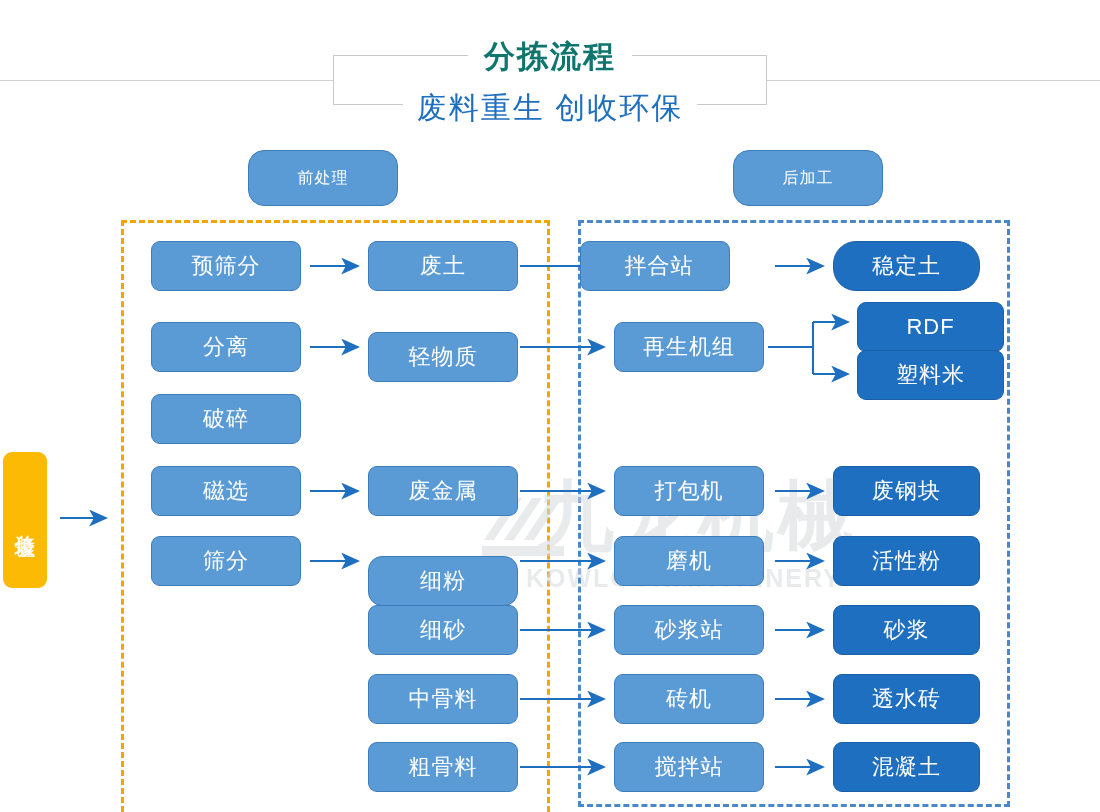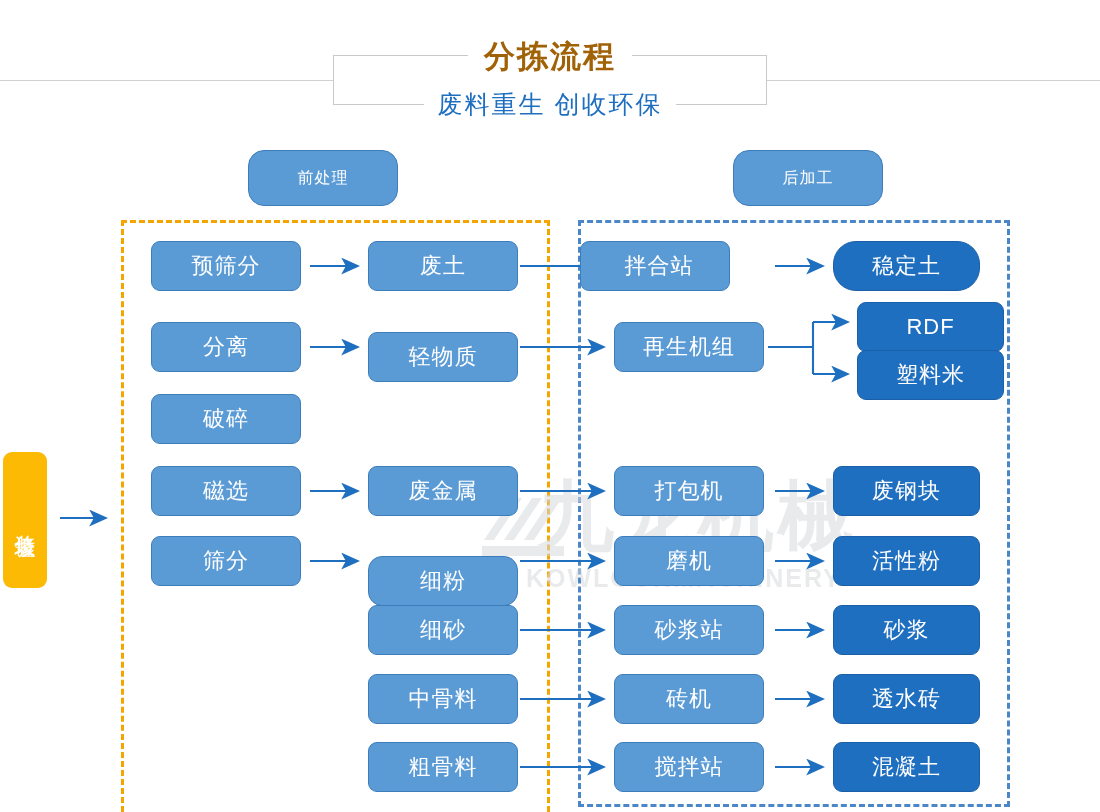--- a/index.html
+++ b/index.html
@@ -38,35 +38,35 @@
     box-sizing: border-box;
   }
   .title-main {
     position: absolute;
     left: 0;
     top: 36px;
     width: 1100px;
     text-align: center;
     font-size: 31px;
     font-weight: bold;
-    color: #a16207;
+    color: #0f766e;
     letter-spacing: 2px;
     background: transparent;
   }
   .title-main span {
     background: #ffffff;
     padding: 0 16px;
   }
   .title-sub {
     position: absolute;
     left: 0;
     top: 88px;
     width: 1100px;
     text-align: center;
-    font-size: 25px;
+    font-size: 30px;
     color: #1F6FC0;
     letter-spacing: 2px;
   }
   .title-sub span {
     background: #ffffff;
     padding: 0 14px;
   }
 
   
   .stage-pill {

